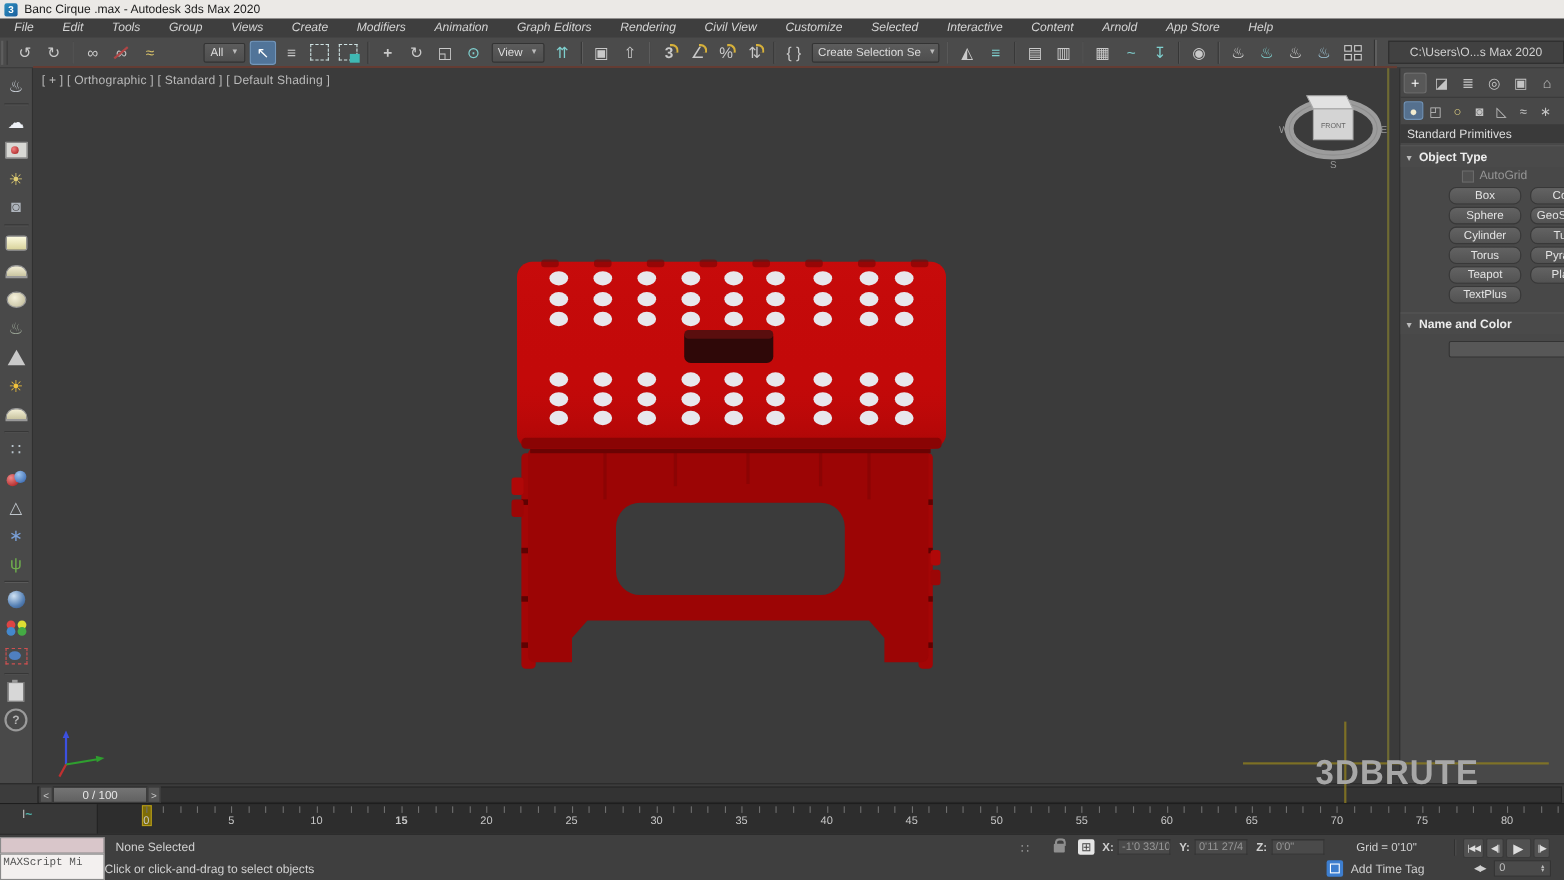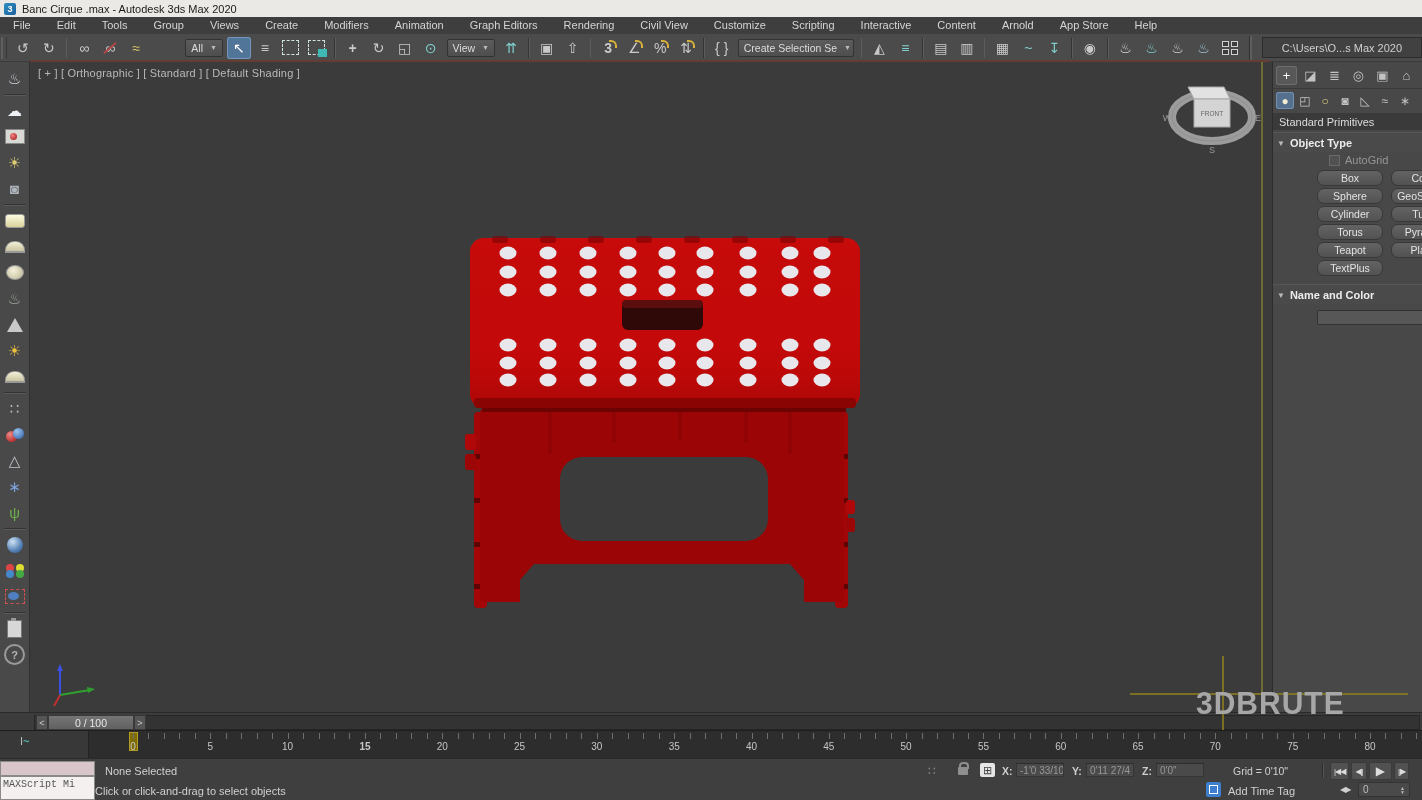--- a/index.html
+++ b/index.html
@@ -4,21 +4,21 @@
 <style>
   html,body{margin:0;padding:0;}
   body{width:1422px;height:800px;position:relative;overflow:hidden;background:#3b3b3b;
        font-family:"Liberation Sans",sans-serif;font-size:11px;color:#ccc;-webkit-font-smoothing:antialiased;}
   
   .titlebar{position:absolute;left:0;top:0;width:1422px;height:17px;background:#ebe9e6;color:#1a1a1a;
             display:flex;align-items:center;gap:6px;padding-left:4px;box-sizing:border-box;font-size:11px;}
   .appbadge{width:12px;height:12px;background:linear-gradient(135deg,#2d8fbe,#1b5f9e);color:#fff;font-weight:bold;
             font-size:9px;display:flex;align-items:center;justify-content:center;border-radius:2px;}
   
-  .menubar{position:absolute;left:0;top:17px;width:1422px;height:17px;background:#3e3e3e;display:flex;align-items:center;}
+  .menubar{position:absolute;left:0;top:17px;width:1422px;height:17px;background:#3e3e3e;display:flex;align-items:center;font-style:italic;}
   .mitem{padding:0 13px;color:#d4d4d4;font-size:11px;line-height:17px;white-space:nowrap;}
   
   .toolbar{position:absolute;left:0;top:34px;width:1422px;height:27px;background:#4b4b4b;display:flex;align-items:center;
            padding-left:1px;box-sizing:border-box;overflow:hidden;}
   .tbhandle{width:5px;height:22px;border-left:2px solid #5e5e5e;border-right:1px solid #383838;margin-right:3px;}
   .tbtn{width:24px;height:22px;min-width:24px;display:flex;align-items:center;justify-content:center;color:#c9c9c9;
         font-size:14px;border-radius:3px;margin:0 1px;position:relative;}
   .tbtn.active{background:#517499;box-shadow:inset 0 0 0 1px #7396ba;color:#fff;}
   .tbtn.slash::after{content:"";position:absolute;left:4px;top:10px;width:16px;height:2px;background:#b04545;transform:rotate(-40deg);}
   .tbtn.snap::after{content:"";position:absolute;right:3px;top:3px;width:6px;height:6px;border:2px solid #d7b13a;
@@ -149,21 +149,21 @@
     <span class="mitem">Tools</span>
     <span class="mitem">Group</span>
     <span class="mitem">Views</span>
     <span class="mitem">Create</span>
     <span class="mitem">Modifiers</span>
     <span class="mitem">Animation</span>
     <span class="mitem">Graph Editors</span>
     <span class="mitem">Rendering</span>
     <span class="mitem">Civil View</span>
     <span class="mitem">Customize</span>
-    <span class="mitem">Scripting</span>
+    <span class="mitem">Selected</span>
     <span class="mitem">Interactive</span>
     <span class="mitem">Content</span>
     <span class="mitem">Arnold</span>
     <span class="mitem">App Store</span>
     <span class="mitem">Help</span>
   </div>
 
 <div class="toolbar" id="toolbar">
     <div class="tbhandle"></div>
     <div class="tbtn">↺</div>

